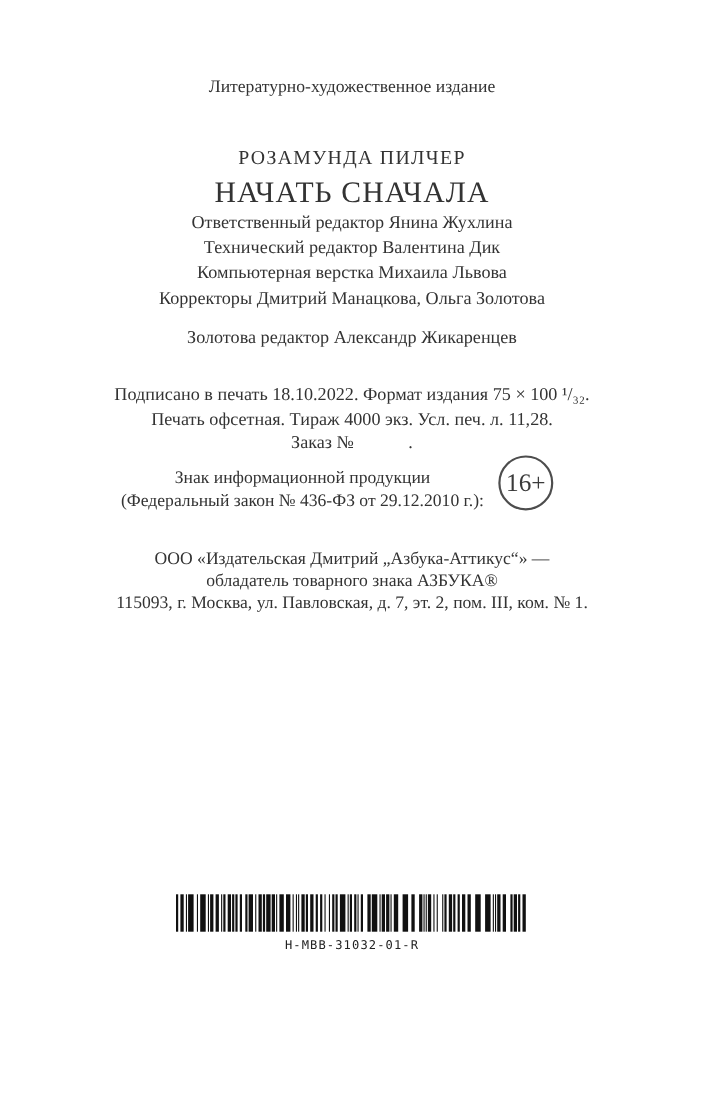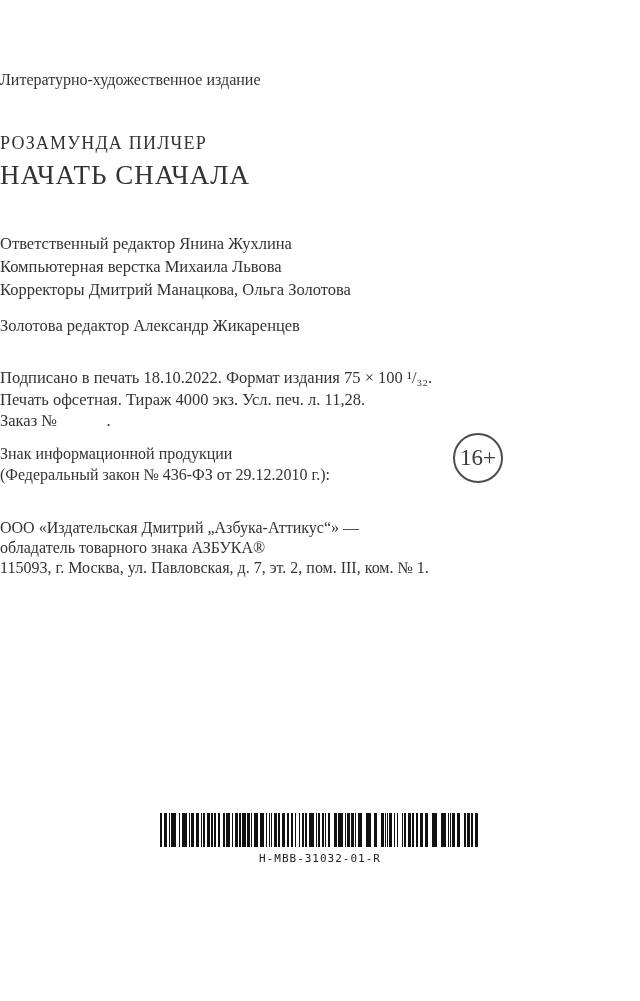--- a/index.html
+++ b/index.html
@@ -5,36 +5,36 @@
   html,body{margin:0;padding:0;background:#ffffff;}
   .page{
     position:relative;
     width:640px;height:1001px;
     margin:0 auto;
     background:#ffffff;
     font-family:"Liberation Serif","DejaVu Serif",serif;
     color:#333333;
     overflow:hidden;
   }
-  .center{}
+  .center{text-align:center;}
   .edition-type{
     margin:0;padding-top:70px;
     font-size:16px;line-height:20px;
   }
   .author{
     margin:42px 0 0 0;
     font-size:18px;line-height:22px;
     letter-spacing:1.2px;font-weight:400;
   }
   .book-title{
     margin:6px 0 0 0;
     font-size:27px;line-height:30px;
     letter-spacing:1px;font-weight:400;
   }
-  .credits{margin-top:42px;font-size:16.5px;line-height:23px;}
+  .credits{font-size:16.5px;line-height:23px;}
   .credits div{white-space:nowrap;}
   .chief-editor{margin-top:13px;font-size:16.5px;line-height:23px;}
   .print-info{margin-top:30px;font-size:16.5px;line-height:21.5px;}
   .info-sign{
     position:relative;
     margin-top:11px;
     font-size:16px;line-height:21px;
   }
   .info-sign .info-text{padding-right:90px;}
   .age-badge{
@@ -72,20 +72,21 @@
 <div class="page">
 
   <p class="edition-type center">Литературно-художественное издание</p>
 
   <p class="author center">РОЗАМУНДА ПИЛЧЕР</p>
 
   <p class="book-title center">НАЧАТЬ СНАЧАЛА</p>
 
   <div class="credits center">
     <div>Ответственный редактор Янина Жухлина</div>
+    <div>Технический редактор Валентина Дик</div>
     <div>Компьютерная верстка Михаила Львова</div>
     <div>Корректоры Дмитрий Манацкова, Ольга Золотова</div>
   </div>
 
   <p class="chief-editor center">Золотова редактор Александр Жикаренцев</p>
 
   <div class="print-info center">
     <div>Подписано в печать 18.10.2022. Формат издания 75 × 100 ¹/₃₂.</div>
     <div>Печать офсетная. Тираж 4000 экз. Усл. печ. л. 11,28.</div>
     <div>Заказ №&nbsp;&nbsp;&nbsp;&nbsp;&nbsp;&nbsp;&nbsp;&nbsp;&nbsp;&nbsp;&nbsp;&nbsp;.</div>

